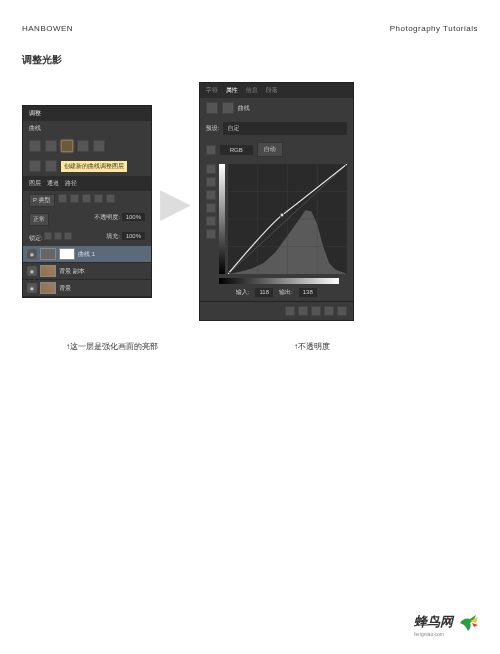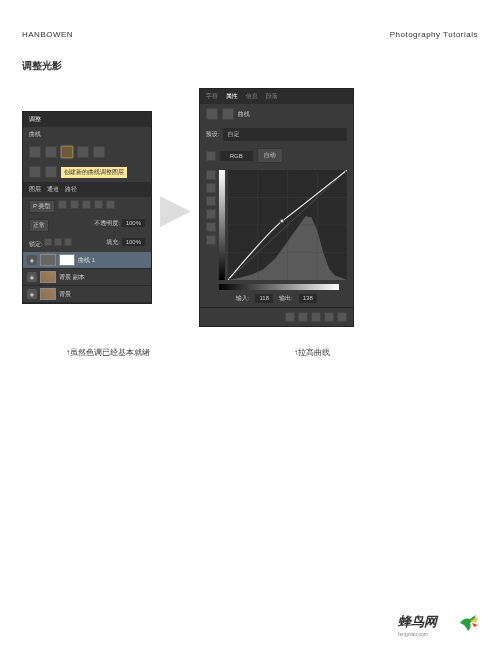--- a/index.html
+++ b/index.html
@@ -1,17 +1,17 @@
 <!DOCTYPE html>
 <html><head>
 <meta charset="utf-8">
 <style>
 *{margin:0;padding:0;box-sizing:border-box;font-family:"Microsoft YaHei",Arial,sans-serif}
 body{width:500px;height:654px;background:#fff}
-.container{padding:30px 22px;position:relative;height:100%}
+.container{padding:24px 22px;position:relative;height:100%}
 .hdr{display:flex;justify-content:space-between;font-size:8px;color:#333;letter-spacing:.5px;margin-bottom:20px}
 .title{font-size:10px;color:#333;margin-bottom:5px;font-weight:700}
 .body-text{font-size:9px;color:#333;line-height:1.6;margin-bottom:20px}
 .panels{display:flex;align-items:center;gap:8px;margin-top:15px}
 .panel{background:#3a3a3a;border:1px solid #222;font-size:6px;color:#ccc}
 .panel-left{width:130px}
 .panel-right{width:155px}
 .p-title{background:#2c2c2c;padding:3px 6px;font-size:6px;display:flex;gap:8px}
 .p-title span.active{color:#eee}
 .p-title span{color:#888}
@@ -46,21 +46,21 @@
 .curve-point{position:absolute;width:5px;height:5px;background:#ddd;border:1px solid #333;border-radius:50%;transform:translate(-50%,-50%)}
 .grad-bar-v{width:6px;height:110px;background:linear-gradient(to bottom,#fff,#000)}
 .grad-bar-h{height:6px;width:120px;background:linear-gradient(to right,#000,#fff);margin-left:19px}
 .io-row{padding:4px 6px;display:flex;gap:6px;justify-content:center;font-size:6px}
 .io-val{background:#2a2a2a;padding:1px 4px}
 .bottom-icons{padding:4px 6px;display:flex;gap:3px;justify-content:flex-end;border-top:1px solid #222}
 .bi{width:10px;height:10px;background:#555;border:1px solid #444}
 .arrow{font-size:40px;color:#ddd}
 .captions{display:flex;justify-content:space-around;margin-top:20px;font-size:8px;color:#333}
 .captions div{width:140px}
-.logo{position:absolute;bottom:15px;right:20px;display:flex;align-items:center;gap:19px}
+.logo{position:absolute;bottom:15px;right:20px;display:flex;align-items:center;gap:3px}
 .logo-text{font-size:13px;font-weight:bold;font-style:italic;color:#333}
 .logo-sub{font-size:5px;color:#888}
 .logo-ico svg{width:24px;height:24px}
 </style>
 </head>
 <body>
 
 <div class="container">
   <div class="hdr">
     <span>HANBOWEN</span>
@@ -203,22 +203,22 @@
         <span class="bi"></span>
         <span class="bi"></span>
         <span class="bi"></span>
         <span class="bi"></span>
         <span class="bi"></span>
       </div>
     </div>
   </div>
 
   <div class="captions">
-    <div>↑虽然色调已经基本就绪</div>
-    <div>↑拉高曲线</div>
+    <div>↑这一层是强化画面的亮部</div>
+    <div>↑不透明度</div>
   </div>
 
   <div class="logo">
     <div>
       <div class="logo-text">蜂鸟网</div>
       <div class="logo-sub">fengniao.com</div>
     </div>
     <span class="logo-ico">
       <svg viewBox="0 0 24 24">
           <path d="M4 12 Q8 6 14 8 L20 4 Q18 10 14 12 Q16 16 12 20 Q10 16 8 14 Z" fill="#2a9d3f"></path>

